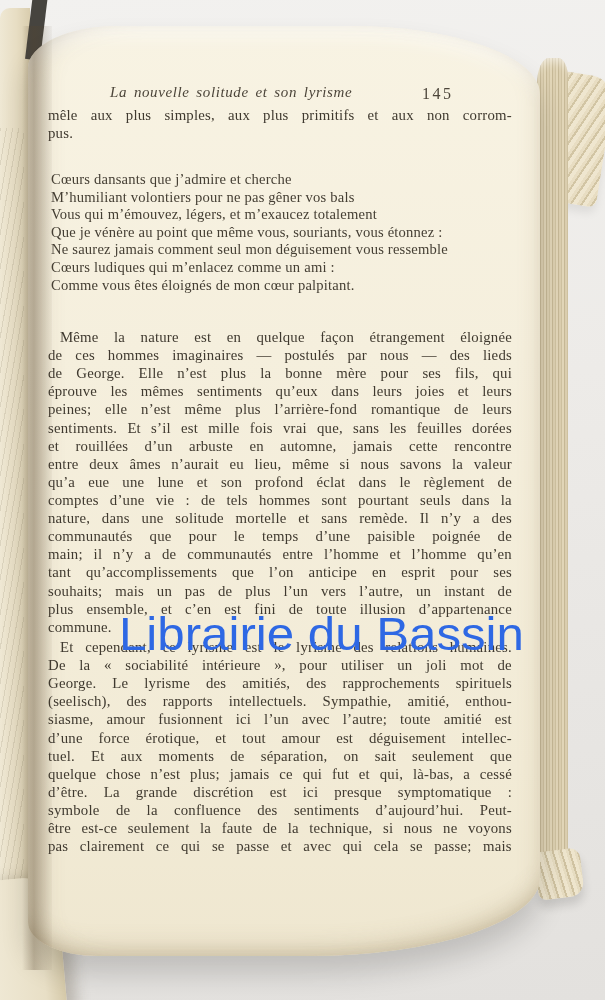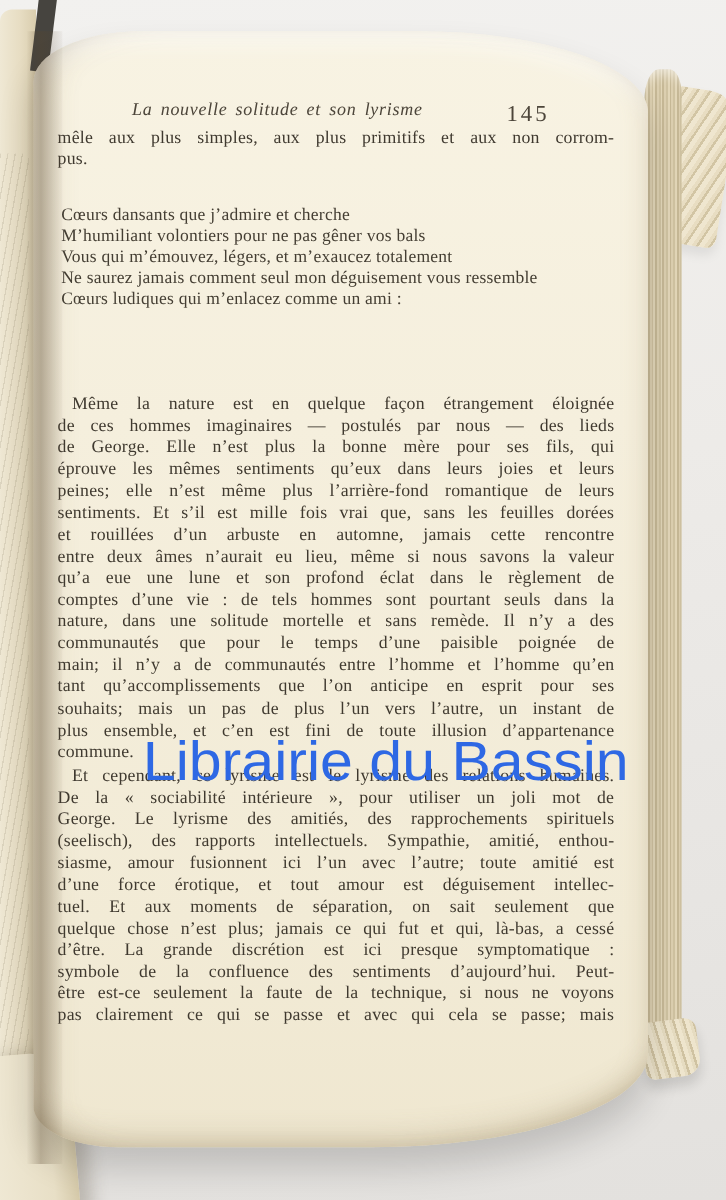--- a/index.html
+++ b/index.html
@@ -45,21 +45,21 @@
                         inset 24px 0 30px -20px rgba(110,90,60,.42),
                         inset -14px 0 22px -14px rgba(150,128,90,.28),
                         inset 0 22px 20px -16px rgba(255,255,255,.85),
                         inset 0 -26px 24px -20px rgba(140,118,82,.30);}
 
   .text-col{position:absolute;left:20px;top:0;width:464px;color:#3f392f;}
 
   .header-row{position:absolute;top:58px;left:0;width:464px;height:20px;}
   .running-title{position:absolute;left:62px;top:0;font-style:italic;font-size:15px;
                  letter-spacing:.6px;word-spacing:2.5px;color:#4c453a;white-space:nowrap;}
-  .folio{position:absolute;left:374px;top:1px;font-size:19px;letter-spacing:2.5px;color:#4c453a;}
+  .folio{position:absolute;left:374px;top:1px;font-size:16px;letter-spacing:2.5px;color:#4c453a;}
 
   .para{position:absolute;left:0;width:464px;}
   .para .line{height:18.12px;line-height:18.12px;font-size:14.8px;letter-spacing:.2px;white-space:nowrap;}
   .jline{display:flex;justify-content:space-between;}
   .indent .line:first-child{padding-left:12px;}
 
   .p1{top:80px;}
   .p2{top:302px;}
   .p3{top:612px;}
 
@@ -110,22 +110,24 @@
             <span>non</span>
             <span>corrom-</span>
           </div>
           <div class="line">pus.</div>
         </div>
 
       <div class="poem">
           <div class="line">Cœurs dansants que j’admire et cherche</div>
           <div class="line">M’humiliant volontiers pour ne pas gêner vos bals</div>
           <div class="line">Vous qui m’émouvez, légers, et m’exaucez totalement</div>
+          <div class="line">Que je vénère au point que même vous, souriants, vous étonnez :</div>
           <div class="line">Ne saurez jamais comment seul mon déguisement vous ressemble</div>
           <div class="line">Cœurs ludiques qui m’enlacez comme un ami :</div>
+          <div class="line">Comme vous êtes éloignés de mon cœur palpitant.</div>
         </div>
 
       <div class="para p2 indent">
           <div class="line jline">
             <span>Même</span>
             <span>la</span>
             <span>nature</span>
             <span>est</span>
             <span>en</span>
             <span>quelque</span>

